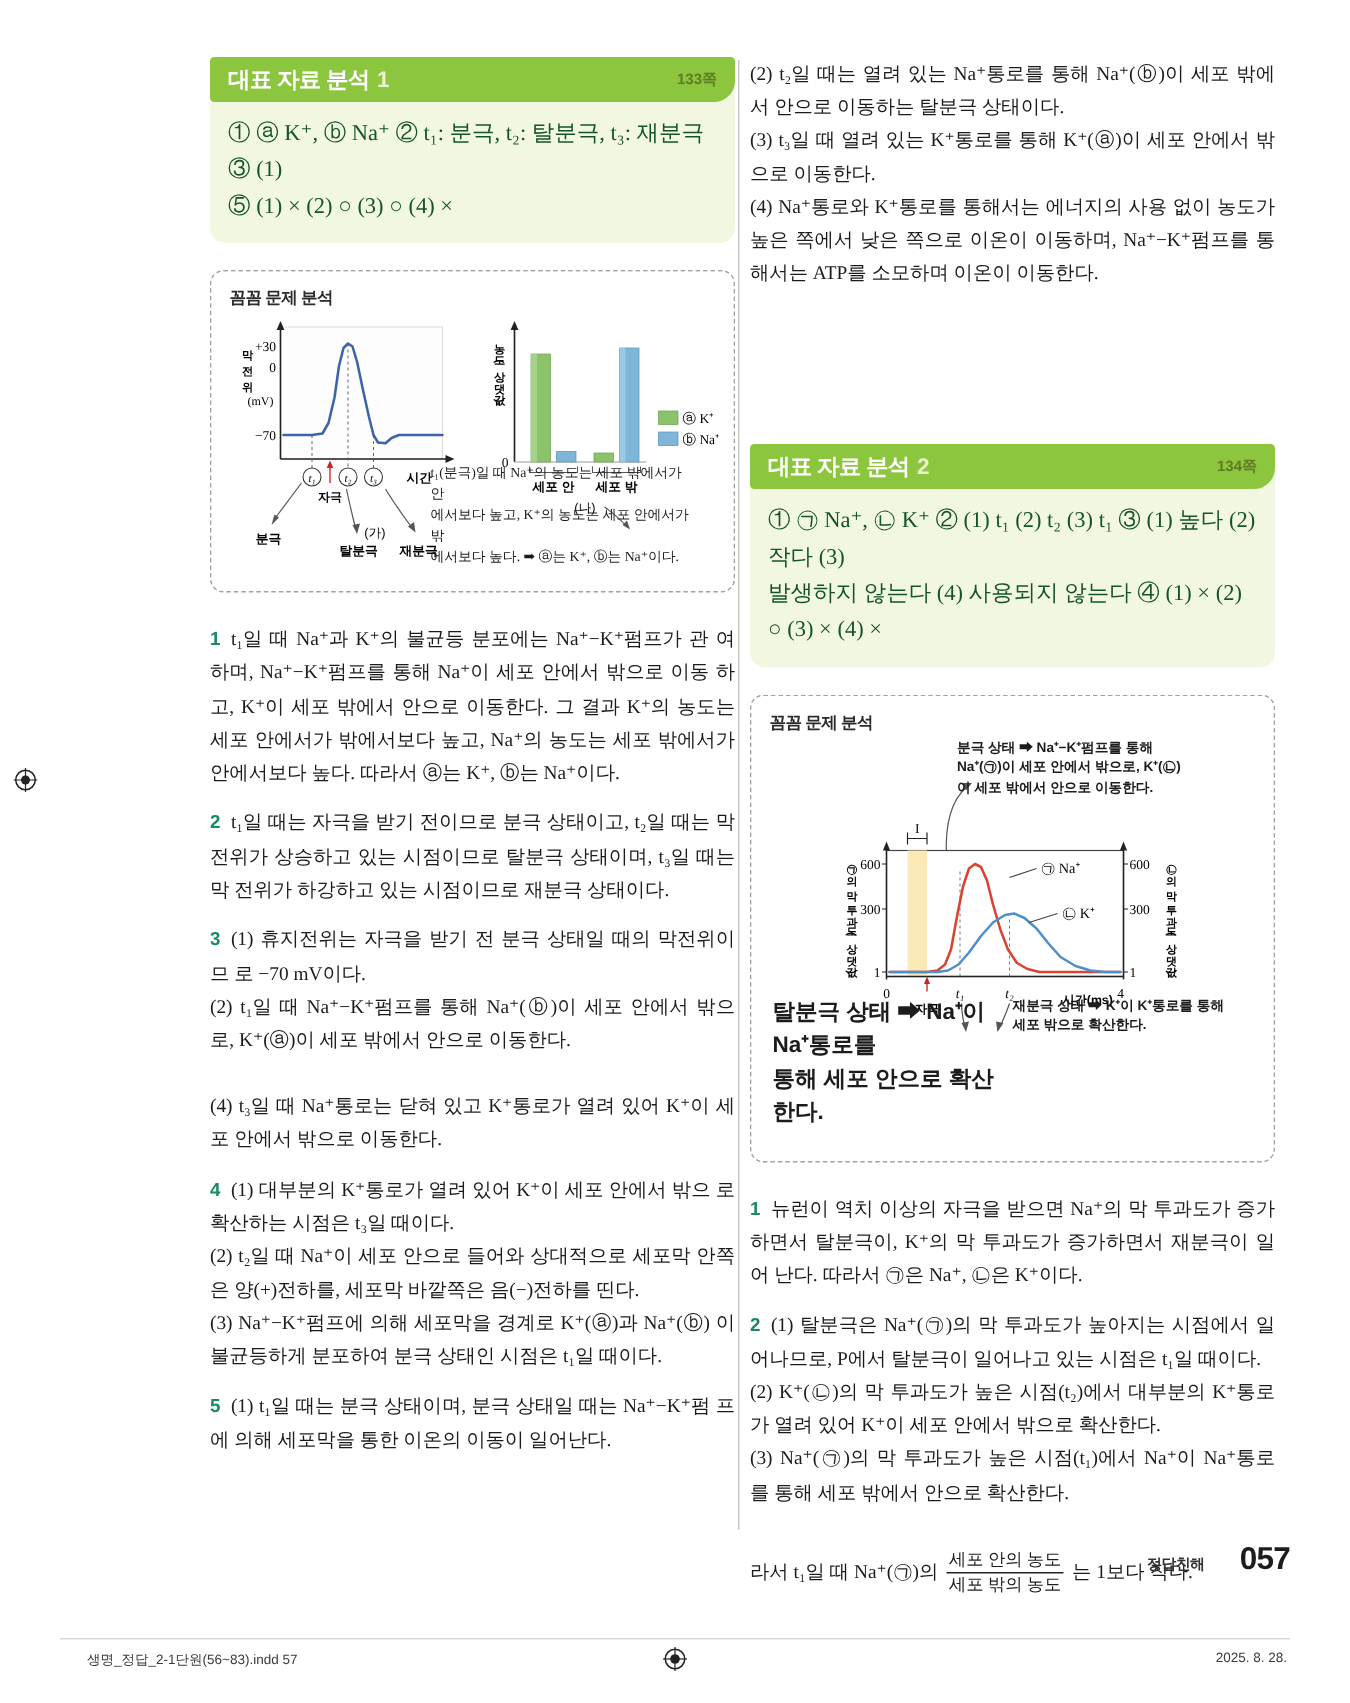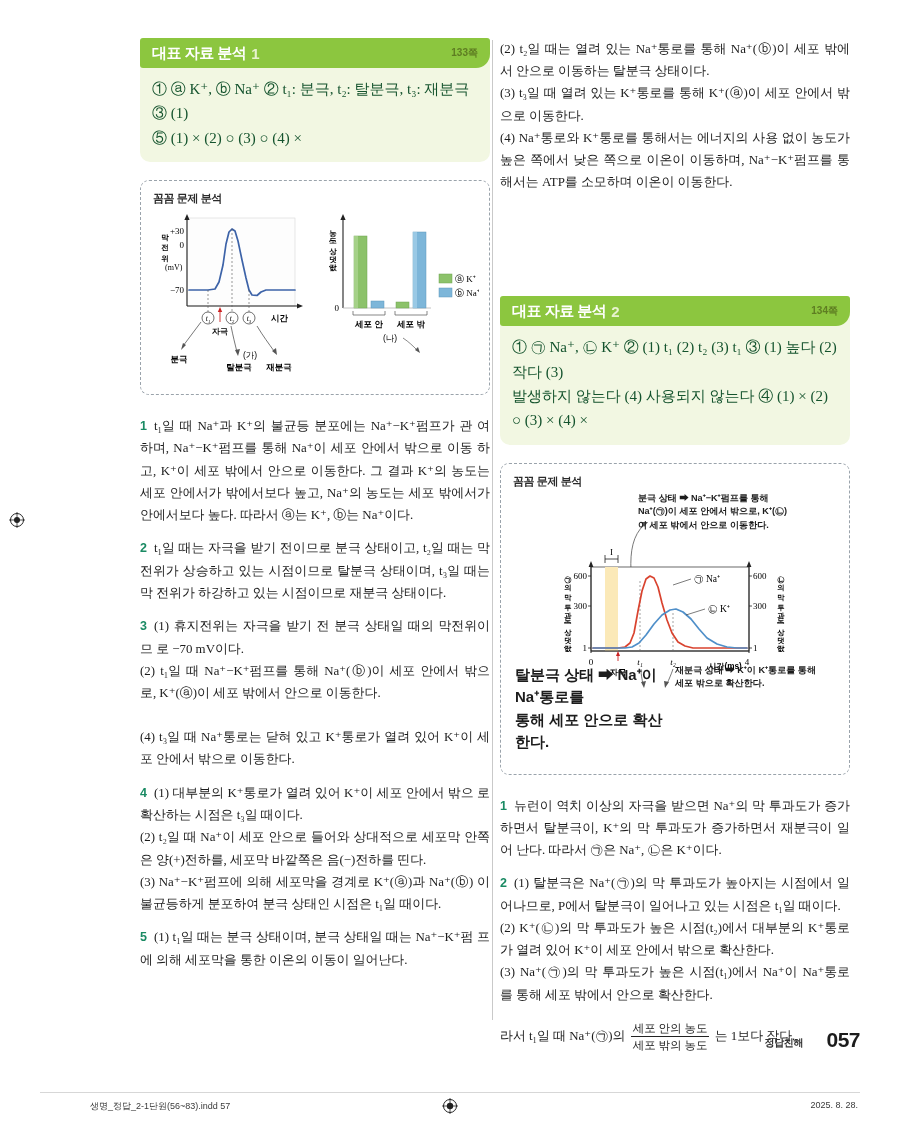--- a/index.html
+++ b/index.html
@@ -119,21 +119,21 @@
   .para .qn { margin-right: 7px; }
   .para.tight { margin-bottom: 2px; }
 
   
   .frac {
     display: inline-block;
     vertical-align: middle;
     text-align: center;
     font-size: 11.5px;
     line-height: 1.25;
-    margin: 4px 2px;
+    margin: 16px 2px;
   }
   .frac .top { display: block; border-bottom: 1px solid #222; padding: 0 2px 1px; }
   .frac .bot { display: block; padding: 1px 2px 0; }
 
   
   .fig1 { position: relative; height: 172px; }
   .fig1 svg, .fig2 svg { display: block; }
 
   
   .fig2 { position: relative; height: 225px; }
@@ -167,21 +167,20 @@
     height: 1px;
     background: #d7d7d7;
   }
   .print-left {
     position: absolute;
     left: 58px;
     top: 1100px;
     font-family: "Liberation Sans", sans-serif;
     font-size: 9px;
     color: #3a3a3a;
-    margin-left: 32px;
   }
   .print-right {
     position: absolute;
     right: 42px;
     top: 1100px;
     font-family: "Liberation Sans", sans-serif;
     font-size: 9px;
     color: #3a3a3a;
   }
   .reg-mark {
@@ -297,20 +296,25 @@
             <polygon points="267,143 265,137 262,140" fill="#555"></polygon>
 
             <rect x="286" y="64" width="13" height="9" fill="#8cc26a" stroke="#6ea550" stroke-width="0.5"></rect>
             <text x="302" y="72" font-family="'Liberation Serif',serif" font-size="9">ⓐ K⁺</text>
             <rect x="286" y="78" width="13" height="9" fill="#7db6d9" stroke="#5e97bd" stroke-width="0.5"></rect>
             <text x="302" y="86" font-family="'Liberation Serif',serif" font-size="9">ⓑ Na⁺</text>
           </g>
         </svg>
       </div>
 
+      <div style="position:absolute; left:146px; top:128px; width:176px; font-size:9.2px; line-height:1.52; color:#1b1b1b;">
+        <div>t₁(분극)일 때 Na⁺의 농도는 세포 밖에서가 안</div>
+        <div>에서보다 높고, K⁺의 농도는 세포 안에서가 밖</div>
+        <div>에서보다 높다. ➡ ⓐ는 K⁺, ⓑ는 Na⁺이다.</div>
+      </div>
     </div>
 
     <p class="para">
       <span class="qn">1</span><span>t₁일 때 Na⁺과 K⁺의 불균등 분포에는 Na⁺−K⁺펌프가 관</span>
       <span>여하며, Na⁺−K⁺펌프를 통해 Na⁺이 세포 안에서 밖으로 이동</span>
       <span>하고, K⁺이 세포 밖에서 안으로 이동한다. 그 결과 K⁺의 농도는</span>
       <span>세포 안에서가 밖에서보다 높고, Na⁺의 농도는 세포 밖에서가</span>
       <span>안에서보다 높다. 따라서 ⓐ는 K⁺, ⓑ는 Na⁺이다.</span>
     </p>
 

